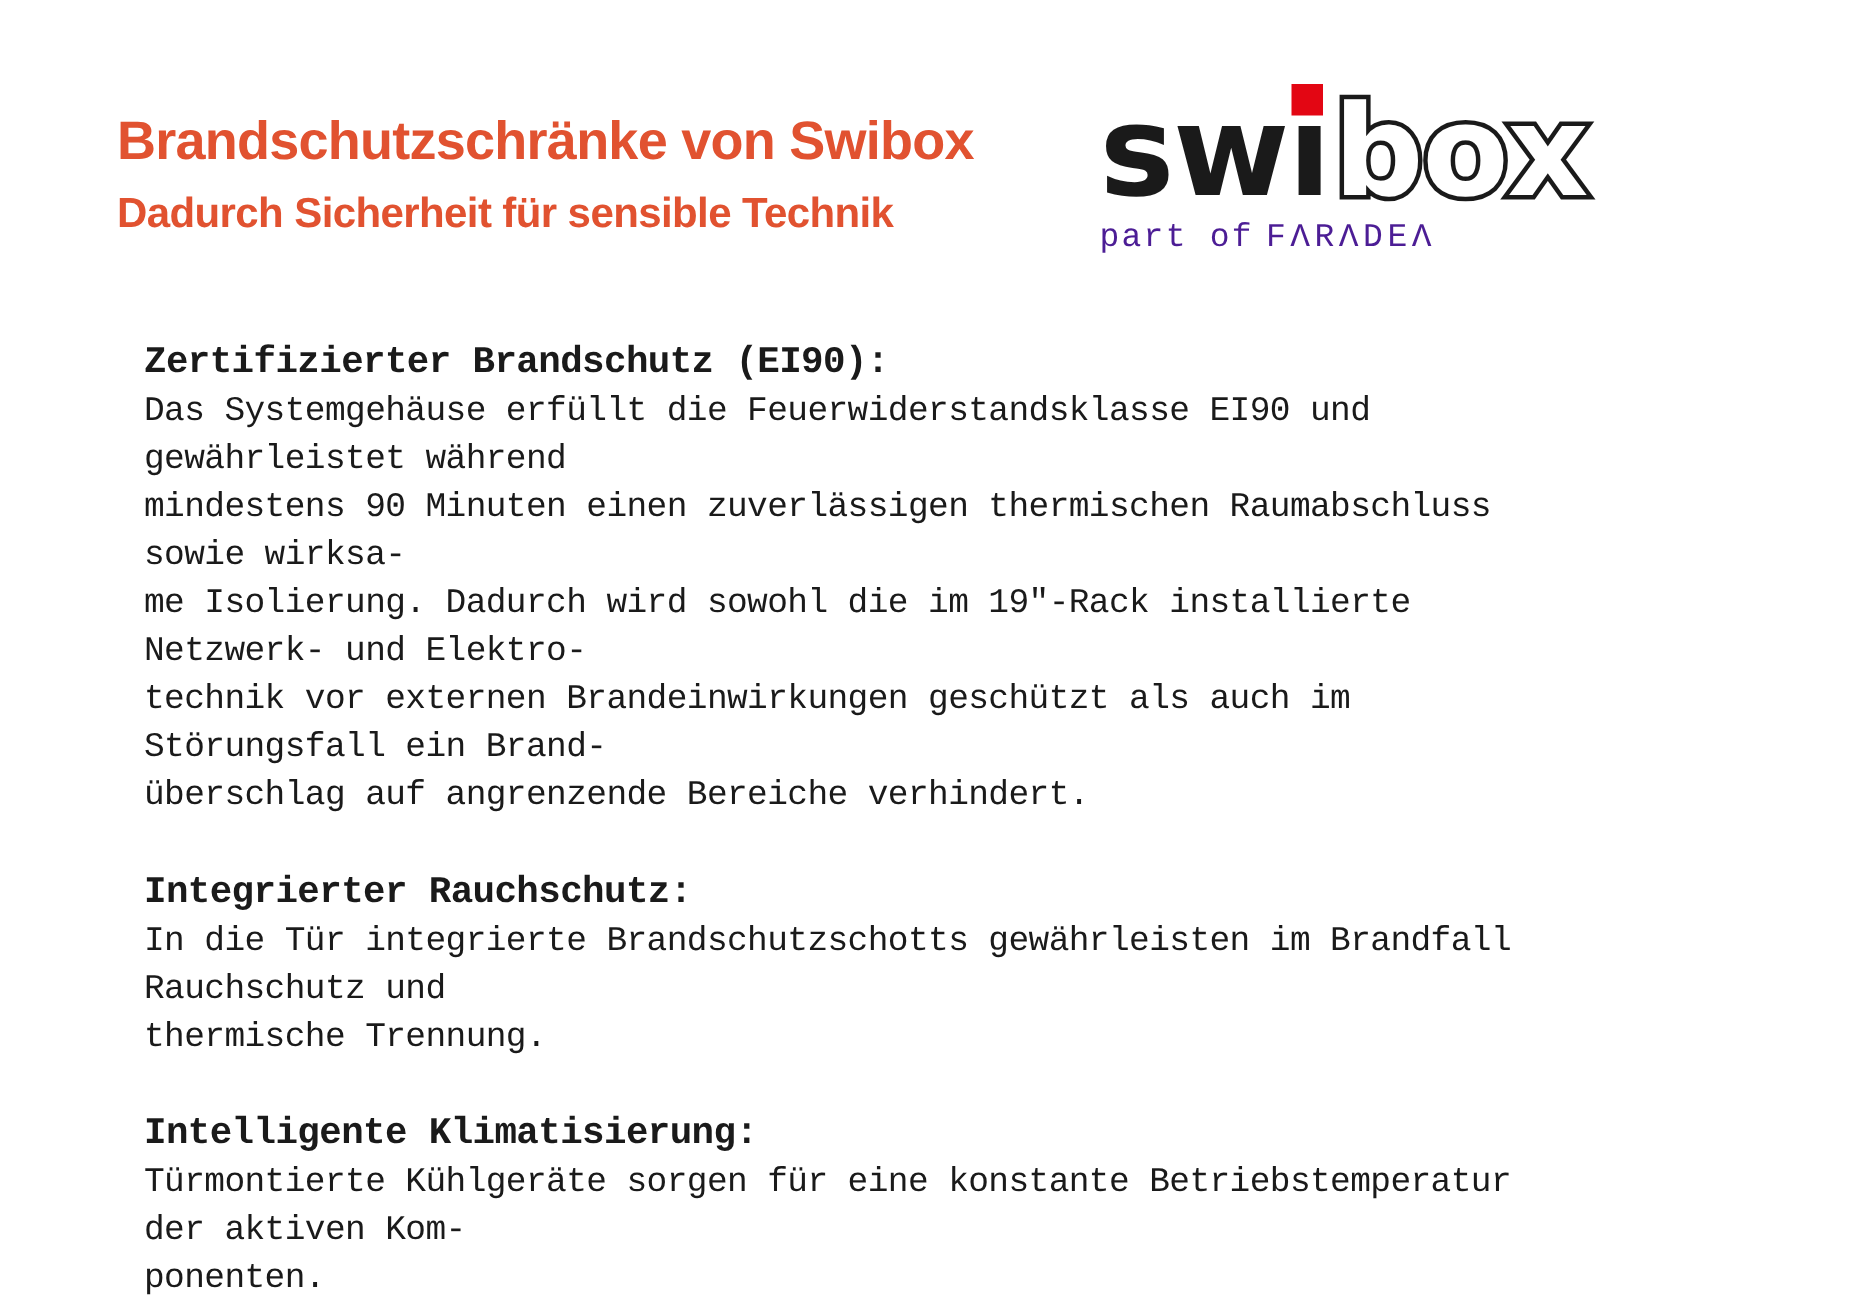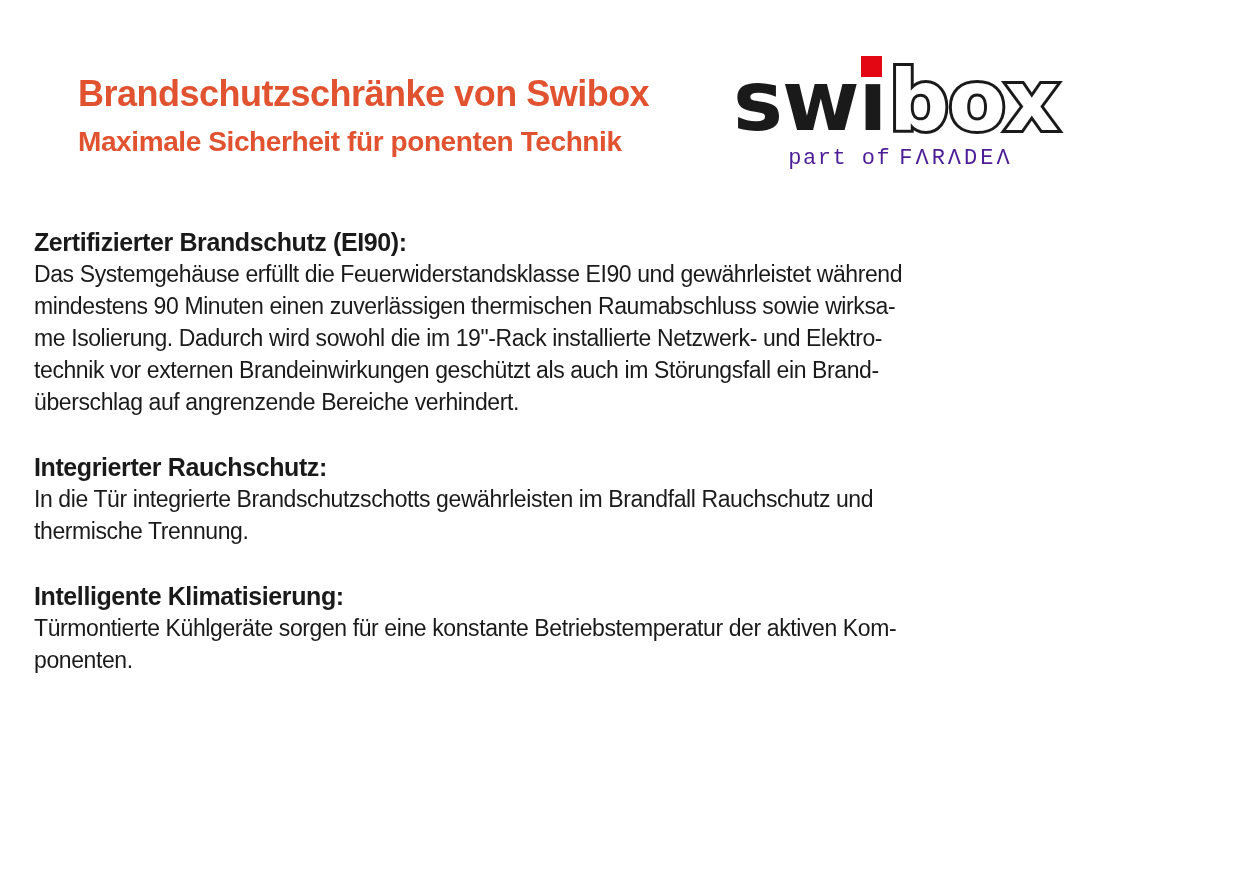--- a/index.html
+++ b/index.html
@@ -35,21 +35,21 @@
     margin: 12px 0 0 0;
     font-size: 28px;
     line-height: 32px;
     font-weight: 700;
     letter-spacing: -0.4px;
     color: #e15230;
   }
   
   .logo-block {
     margin-top: -12px;
-    text-align: center;
+    text-align: left;
     flex: 0 0 auto;
   }
   .logo-svg {
     display: block;
     margin-left: auto;
   }
   .logo-text-solid {
     font-family: "DejaVu Sans", sans-serif;
     font-weight: 700;
     font-size: 84px;
@@ -73,21 +73,22 @@
     font-size: 22px;
     line-height: 26px;
     color: #4c1d95;
     white-space: nowrap;
   }
   .logo-tagline .prefix { letter-spacing: 1.5px; }
   .logo-tagline .brand  { letter-spacing: 3px; margin-left: 8px; }
   
   .content {
     margin-top: 54px;
-    padding: 0 34px;
+    padding: 0 96px;
+    font-family: Liberation Mono, monospace;
   }
   .section { margin: 0 0 33px 0; }
   .section-heading {
     margin: 0;
     font-size: 25px;
     line-height: 32px;
     font-weight: 700;
     letter-spacing: -0.4px;
     color: #1a1a1a;
   }
@@ -102,21 +103,21 @@
   }
 </style>
 </head>
 <body>
 
 <div class="page">
 
   <header class="header">
     <div class="title-block">
       <h1>Brandschutzschränke von Swibox</h1>
-      <h2>Maximale Sicherheit für ponenten Technik</h2>
+      <h2>Dadurch Sicherheit für sensible Technik</h2>
     </div>
 
     <div class="logo-block">
       <svg class="logo-svg" width="335" height="100" viewBox="0 0 335 100" aria-hidden="true">
         <rect x="128" y="18" width="21" height="21" fill="#e30613"></rect>
         <text class="logo-text-solid" x="0" y="92">swı</text>
         <text class="logo-text-outline" x="156" y="92">box</text>
       </svg>
       <div class="logo-tagline">
         <span class="prefix">part of</span><span class="brand">FΛRΛDEΛ</span>

